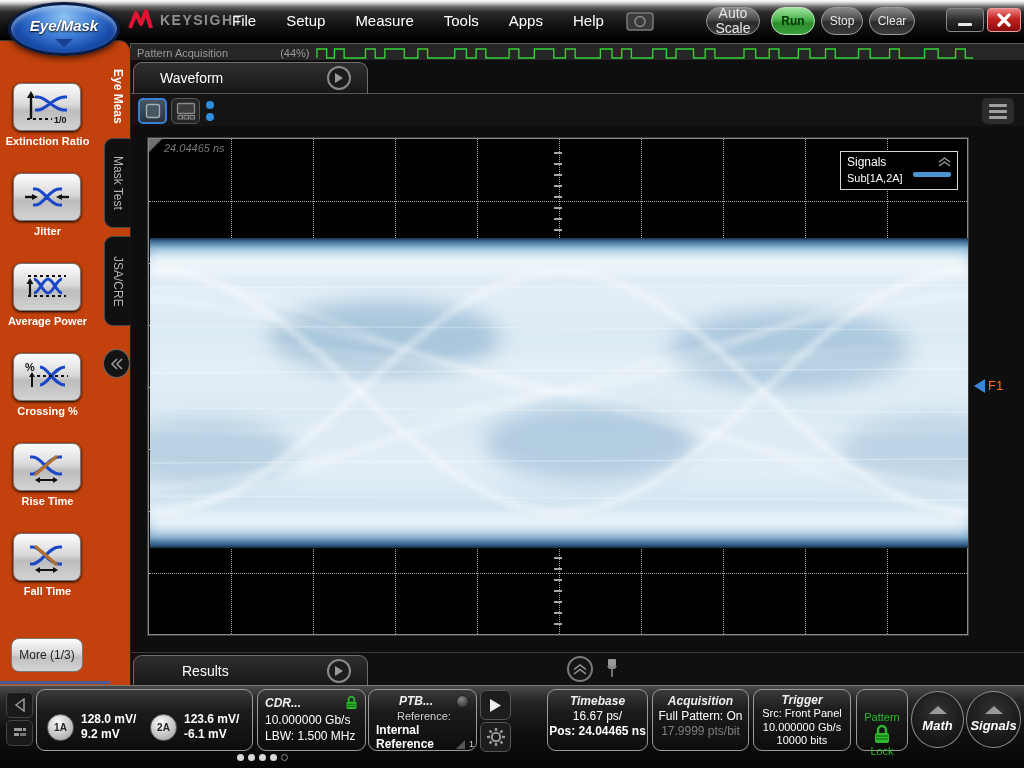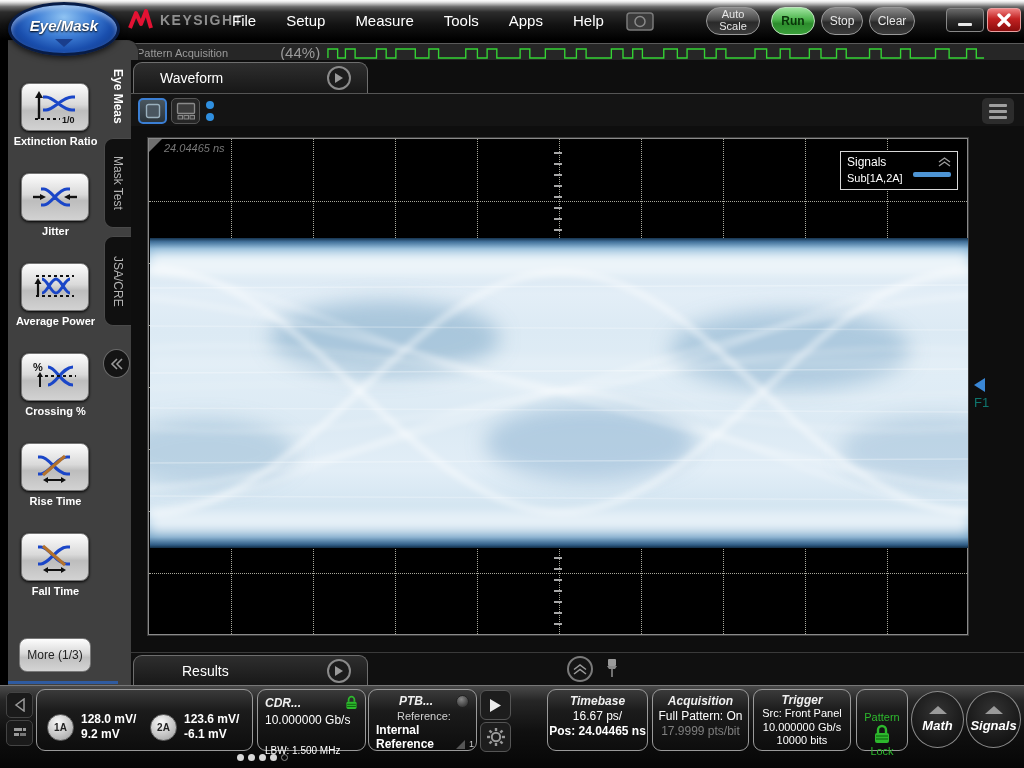--- a/index.html
+++ b/index.html
@@ -17,37 +17,37 @@
   .logo-chevron { position:absolute; left:50%; bottom:6px; margin-left:-9px; width:0; height:0;
     border-left:9px solid transparent; border-right:9px solid transparent; border-top:8px solid #1a3e8c; }
   .brand { position:absolute; left:128px; top:9px; display:flex; align-items:center; gap:6px; }
   .brand-name { color:#8f8f8f; font-weight:bold; font-size:14px; letter-spacing:1.5px; }
   .menu { position:absolute; left:232px; top:0; height:40px; display:flex; align-items:center; gap:30px; }
   .menu-item { color:#fff; font-size:15px; cursor:default; }
   .cam-btn { position:absolute; left:622px; top:8px; width:36px; height:26px; display:flex; align-items:center; justify-content:center; }
   .pill { position:absolute; top:7px; height:28px; border-radius:14px; border:1px solid #999;
     background:linear-gradient(180deg,#8a8a8a,#4a4a4a 45%,#2a2a2a 55%,#3c3c3c); color:#e8e8e8;
     font-size:12px; display:flex; align-items:center; justify-content:center; text-align:center; line-height:1.05; }
-  .pill.small-text { font-size:11px; }
+  .pill.small-text { font-size:14px; }
   .pill.green { background:linear-gradient(180deg,#9fe49f,#4cb44c 45%,#2c8c2c 60%,#3aa03a); color:#093309; border-color:#bfe3bf; font-weight:bold; }
   .win-btn { position:absolute; top:8px; height:24px; border-radius:4px; border:1px solid #888;
     display:flex; align-items:center; justify-content:center;
     background:linear-gradient(180deg,#6a6a6a,#2c2c2c 50%,#111); }
   .win-btn.close { background:linear-gradient(180deg,#ef8080,#c32222 45%,#8a0d0d); border-color:#e8a0a0; }
   .min-glyph { width:14px; height:3px; background:#e8e8e8; margin-top:8px; border-radius:1px; }
 
   
   .progress-strip { position:absolute; left:130px; top:43px; width:894px; height:18px; background:#262626;
     border-top:1px solid #5a5a5a; border-left:1px solid #5a5a5a; display:flex; align-items:center; }
   .progress-label { color:#9a9a9a; font-size:11px; margin-left:6px; }
-  .progress-pct { color:#9a9a9a; font-size:15px; margin-left:52px; }
+  .progress-pct { color:#9a9a9a; font-size:11px; margin-left:52px; }
   .wave-svg { margin-left:6px; }
 
   
-  .sidebar { position:absolute; left:8px; top:40px; width:131px; height:645px; background:#404040;
+  .sidebar { position:absolute; left:0; top:40px; width:131px; height:645px; background:#c2410c;
     border-top:1px solid #3c3c3c; border-right:1px solid #222; border-top-right-radius:12px; }
   .meas-btn { position:absolute; left:13px; width:68px; height:48px; border-radius:8px; border:1px solid #777;
     background:linear-gradient(180deg,#fdfdfd,#d9d9d9 45%,#bdbdbd 58%,#d2d2d2); box-shadow:0 1px 3px #000;
     display:flex; align-items:center; justify-content:center; }
   .meas-label { position:absolute; left:0; width:95px; text-align:center; color:#fff; font-size:11px; font-weight:bold; }
   .more-btn { position:absolute; left:11px; top:597px; width:72px; height:34px; border-radius:8px; border:1px solid #777;
     background:linear-gradient(180deg,#fdfdfd,#d9d9d9 45%,#c0c0c0 58%,#d4d4d4); color:#222; font-size:12px;
     display:flex; align-items:center; justify-content:center; }
   .sidebar-accent { position:absolute; left:0; top:640px; width:110px; height:3px; background:#2a62b8; opacity:.8; }
 
@@ -88,21 +88,21 @@
   .eyeband { position:absolute; left:1px; top:99px; width:818px; height:310px;
     background:linear-gradient(180deg,#16334e 0%,#3f6f99 1.2%,#86b4d6 3.5%,#bcd8ea 7%,#d8e8f3 11%,
       #e3eef7 18%,#dceaf4 30%,#e0edf6 45%,#dceaf4 60%,#e2eef7 75%,#d5e6f2 85%,#b5d3e8 92%,#74a3c7 96.5%,#2f5c85 99%,#122c44 100%); }
   .eyeband svg { position:absolute; left:0; top:0; width:100%; height:100%; }
   .legend { position:absolute; right:9px; top:12px; width:118px; background:#000; border:1px solid #d8d8d8; padding:3px 6px 5px 6px; }
   .legend-row1 { display:flex; justify-content:space-between; align-items:center; }
   .legend-title { color:#fff; font-size:12px; }
   .legend-row2 { display:flex; justify-content:space-between; align-items:flex-start; margin-top:3px; }
   .legend-entry { color:#fff; font-size:11px; }
   .legend-swatch { width:38px; height:5px; border-radius:2px; }
-  .f1-marker { position:absolute; left:843px; top:318px; display:flex; gap:3px; color:#0f766e;flex-direction:column; }
+  .f1-marker { position:absolute; left:843px; top:318px; display:flex; align-items:center; gap:3px; color:#f97316; }
   .f1-tri { width:0; height:0; border-top:7px solid transparent; border-bottom:7px solid transparent; border-right:11px solid #3a87d6; }
   .f1-label { font-size:13px; }
 
   
   .results-bar { position:absolute; left:0; top:592px; width:893px; height:33px; background:#101010; border-top:1px solid #3a3a3a; }
   .chev-circle { position:absolute; left:436px; top:3px; width:26px; height:26px; border:2px solid #7a7a7a; border-radius:50%;
     display:flex; align-items:center; justify-content:center; background:#151515; }
   .pin { position:absolute; left:474px; top:5px; }
 
   
@@ -466,21 +466,21 @@
     <div class="sbox" style="left:257px; width:109px; padding:4px 7px;">
       <div style="display:flex; justify-content:space-between; align-items:center;gap:44px;">
         <span class="title">CDR...</span>
         <svg width="15" height="17" viewBox="0 0 18 20">
           <path d="M5,9 V6 a4,4 0 0 1 8,0 V9" stroke="#2db82d" stroke-width="2.4" fill="none"></path>
           <rect x="2" y="9" width="14" height="10" rx="2" fill="#2db82d"></rect>
           <path d="M3,12.5 h12 M3,15.5 h12" stroke="#0a5a0a" stroke-width="1.2"></path>
         </svg>
       </div>
       <div style="font-size:12px; margin-top:2px;">10.000000 Gb/s</div>
-      <div style="font-size:10px; margin-top:18px;">LBW: 1.500 MHz</div>
+      <div style="font-size:12px; margin-top:2px;">LBW: 1.500 MHz</div>
     </div>
 
     <div class="sbox" style="left:368px; width:109px; padding:4px 7px;">
       <div style="display:flex; justify-content:space-between; align-items:center;margin-left:23px;">
         <span class="title">PTB...</span>
         <span class="led"></span>
       </div>
       <div style="font-size:11px; color:#d0d0d0; margin-top:2px;margin-left:21px;">Reference:</div>
       <div style="font-size:12px; font-weight:bold; margin-top:1px;">Internal Reference</div>
       <div class="ptb-fold"></div>

